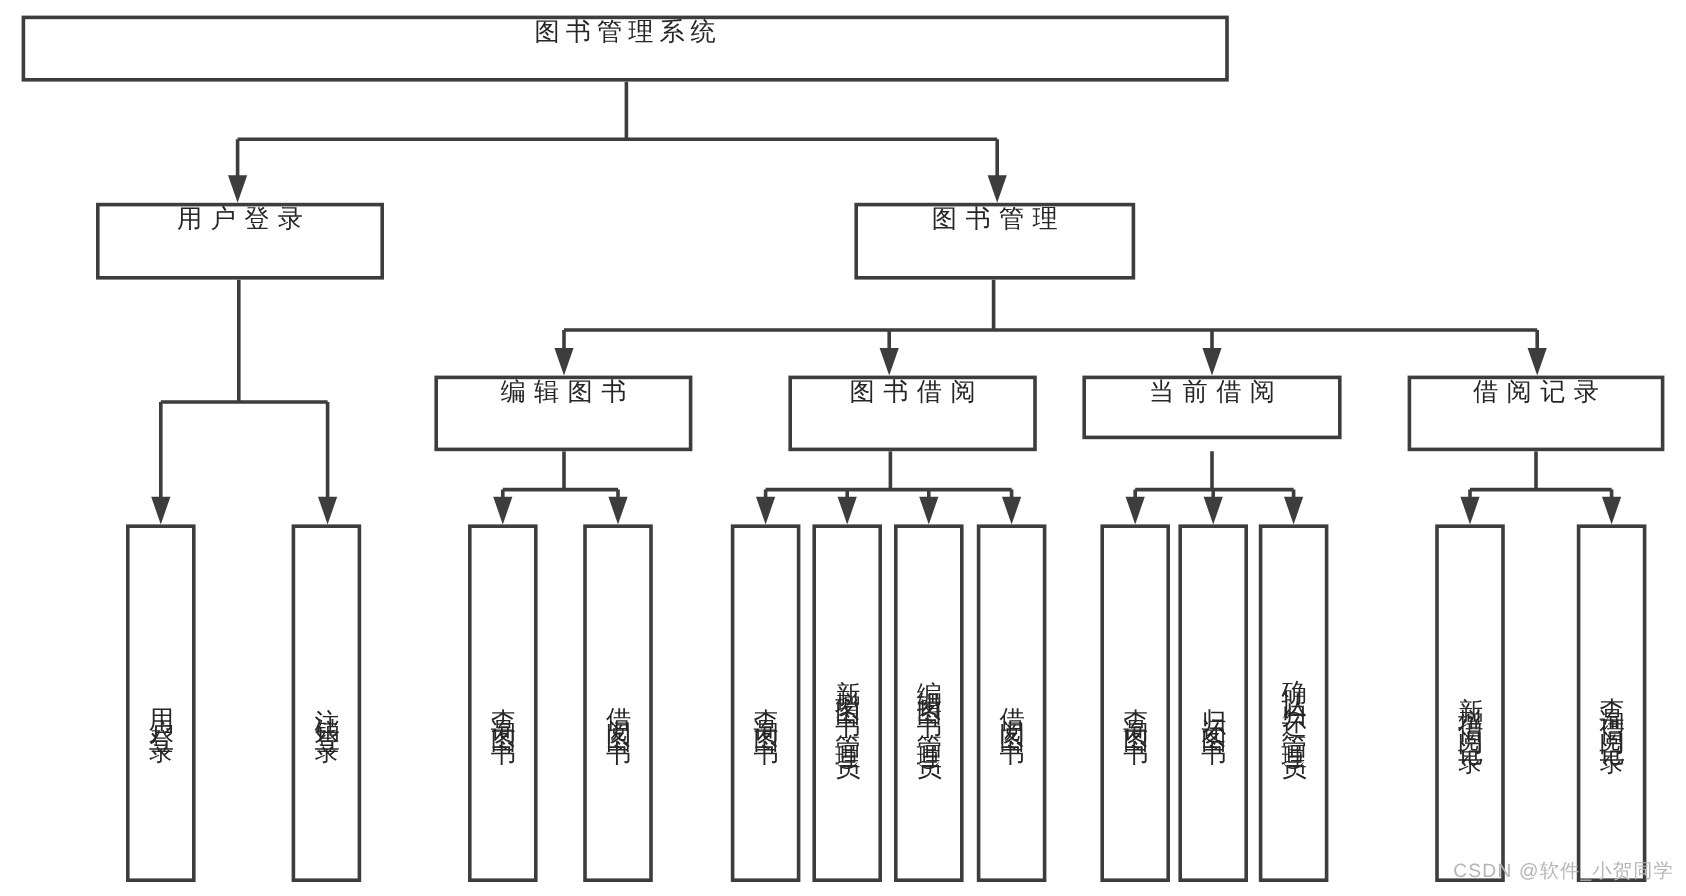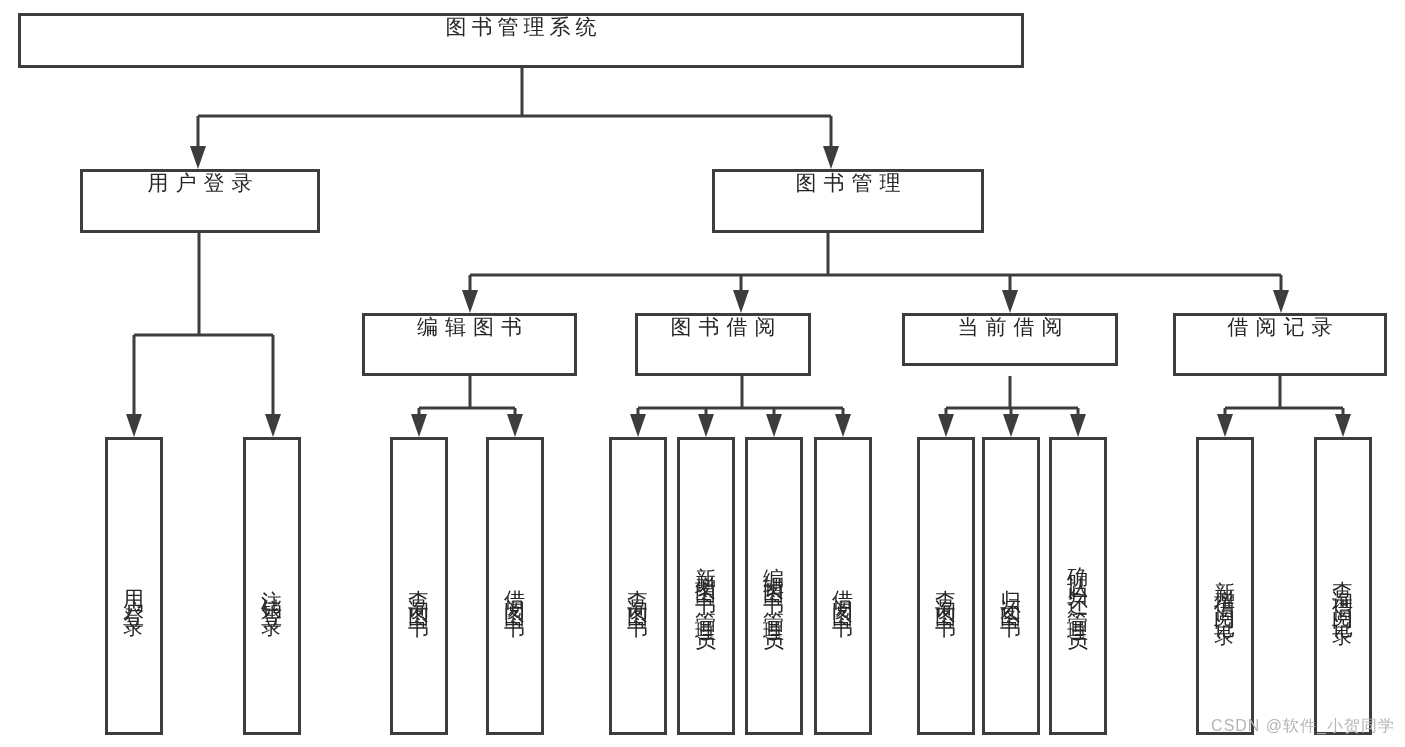--- a/index.html
+++ b/index.html
@@ -142,28 +142,28 @@
     </g>
   </svg>
 
   <div class="n root" style="left:18px; top:13px; width:1006px; height:55px;">
     <span class="label">图书管理系统</span>
   </div>
 
   <div class="n" style="left:80px; top:169px; width:240px; height:64px;">
     <span class="label">用户登录</span>
   </div>
-  <div class="n" style="left:712px; top:169px; width:272px; height:64px;">
+  <div class="n" style="left:712px; top:169px; width:234px; height:64px;">
     <span class="label">图书管理</span>
   </div>
 
   <div class="n" style="left:362px; top:313px; width:215px; height:63px;">
     <span class="label">编辑图书</span>
   </div>
-  <div class="n" style="left:635px; top:313px; width:176px; height:63px;">
+  <div class="n" style="left:657px; top:313px; width:207px; height:63px;">
     <span class="label">图书借阅</span>
   </div>
   <div class="n" style="left:902px; top:313px; width:216px; height:53px;">
     <span class="label">当前借阅</span>
   </div>
   <div class="n" style="left:1173px; top:313px; width:214px; height:63px;">
     <span class="label">借阅记录</span>
   </div>
 
   <div class="v" style="left:105px;">

